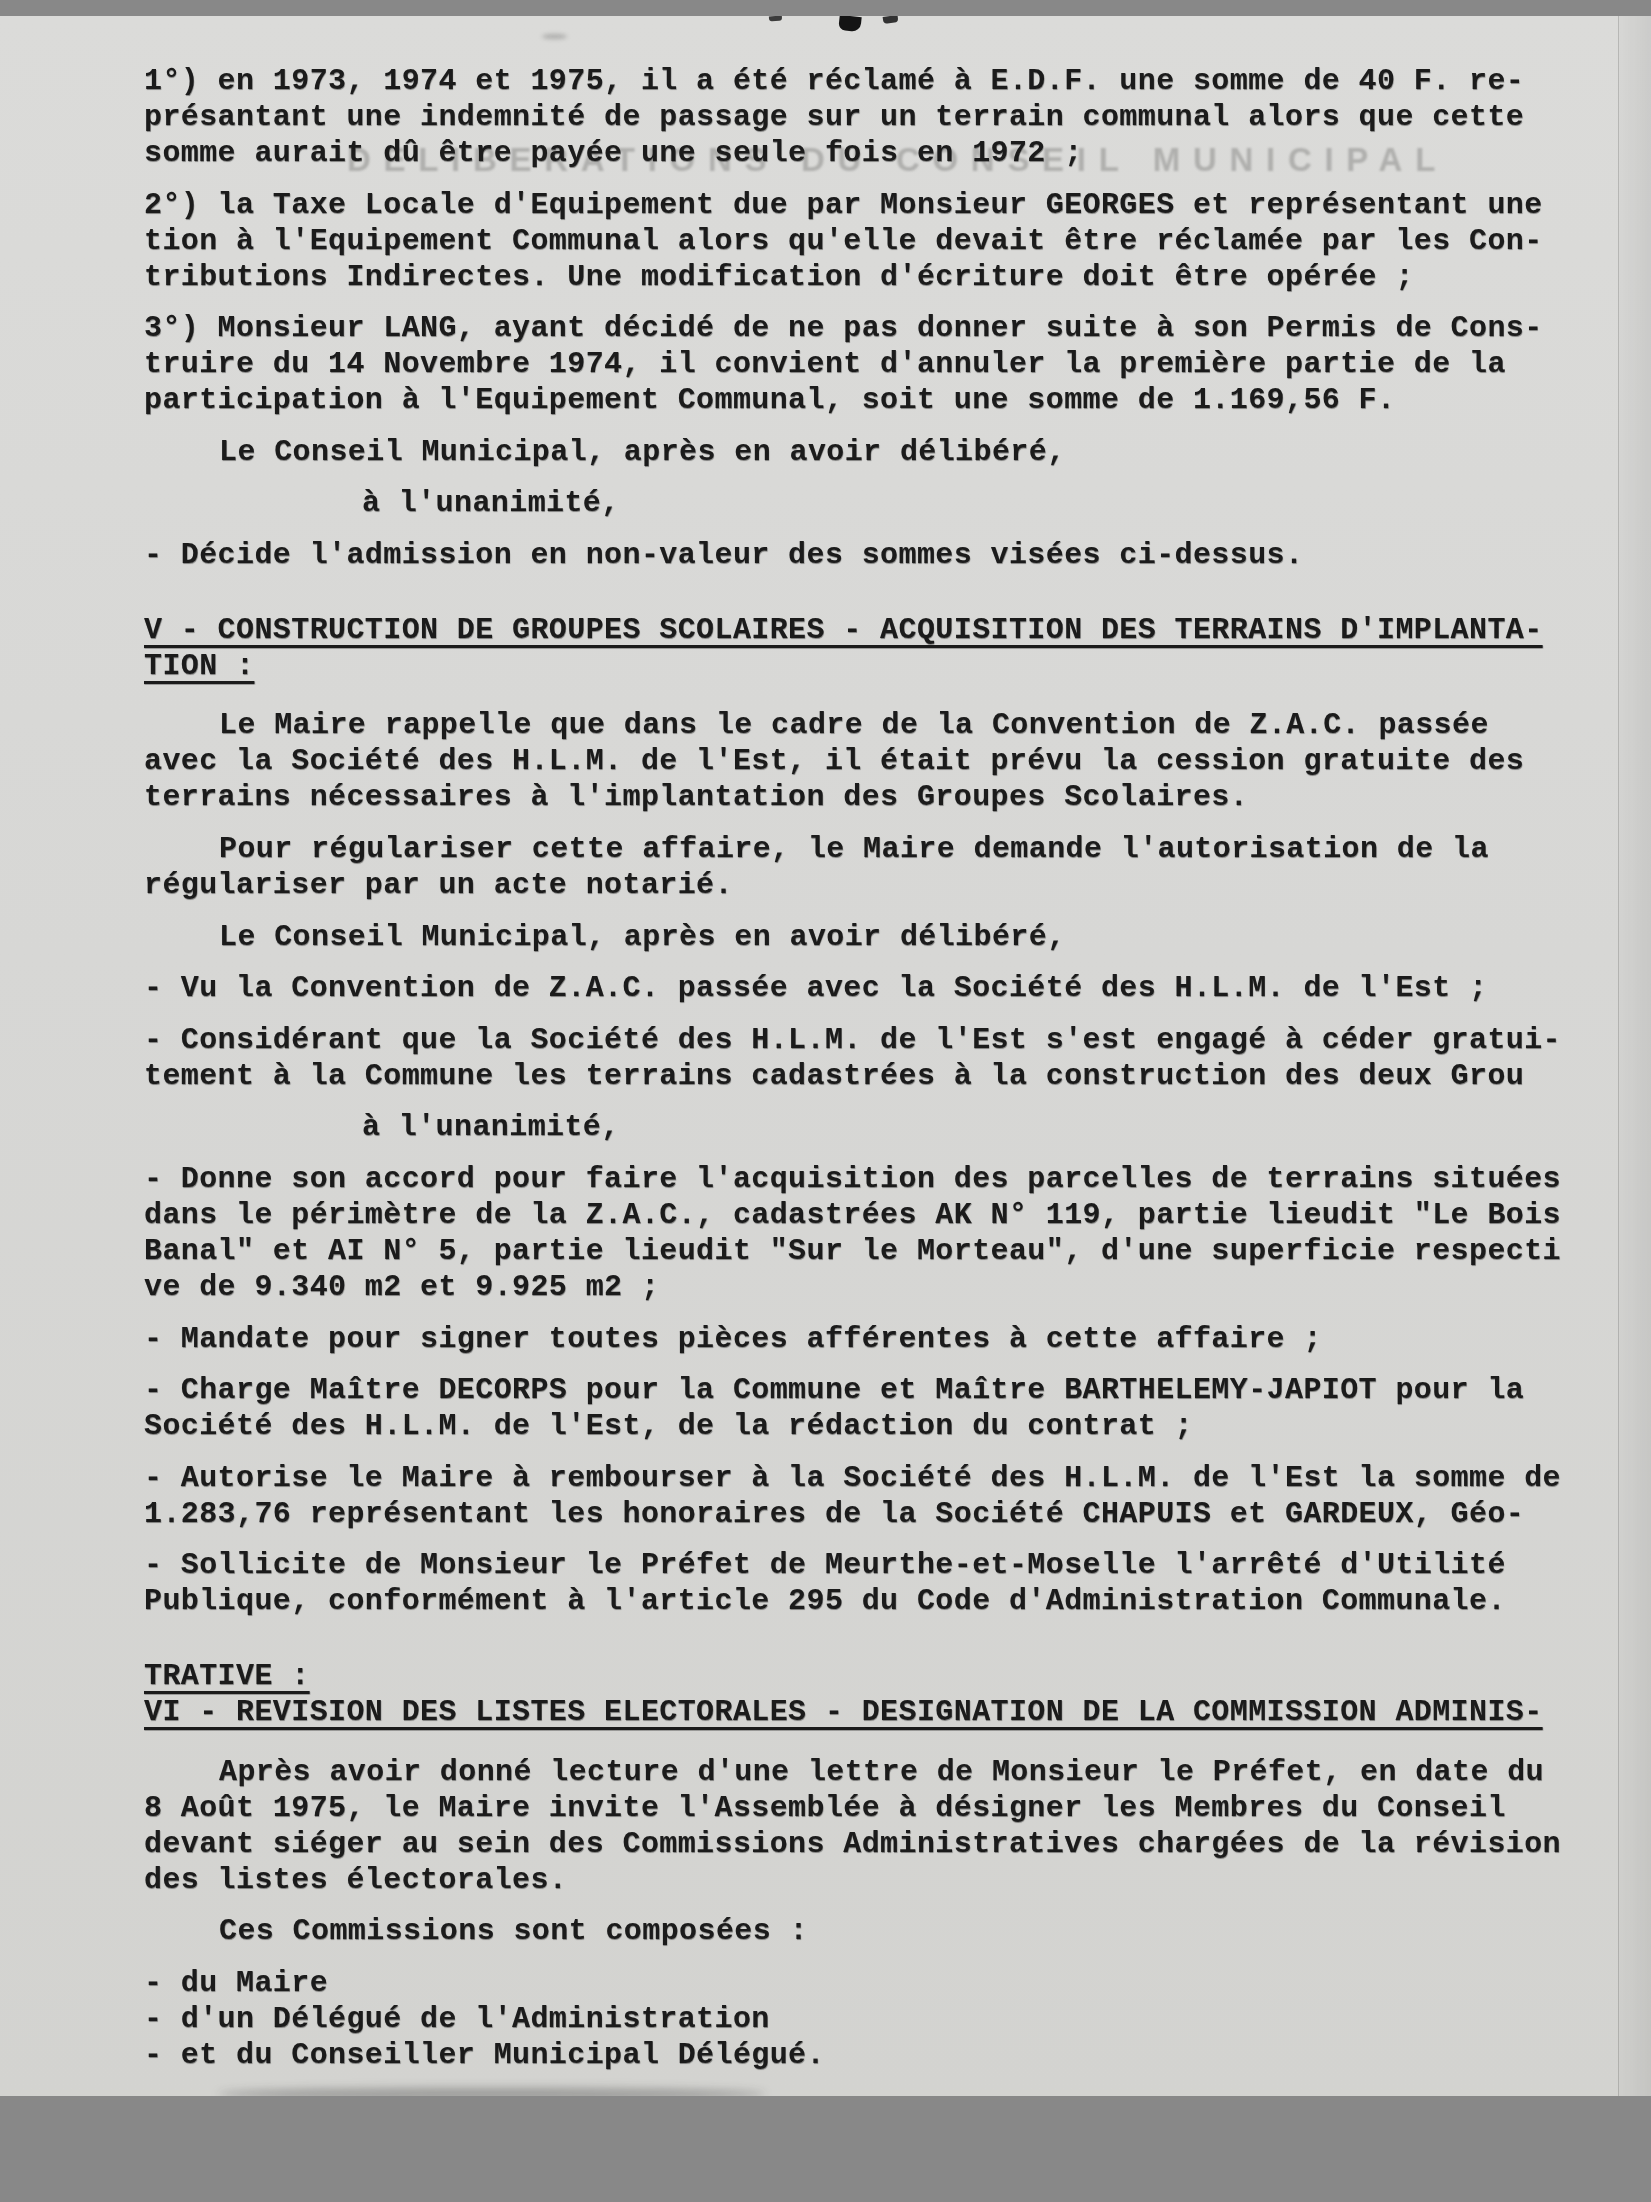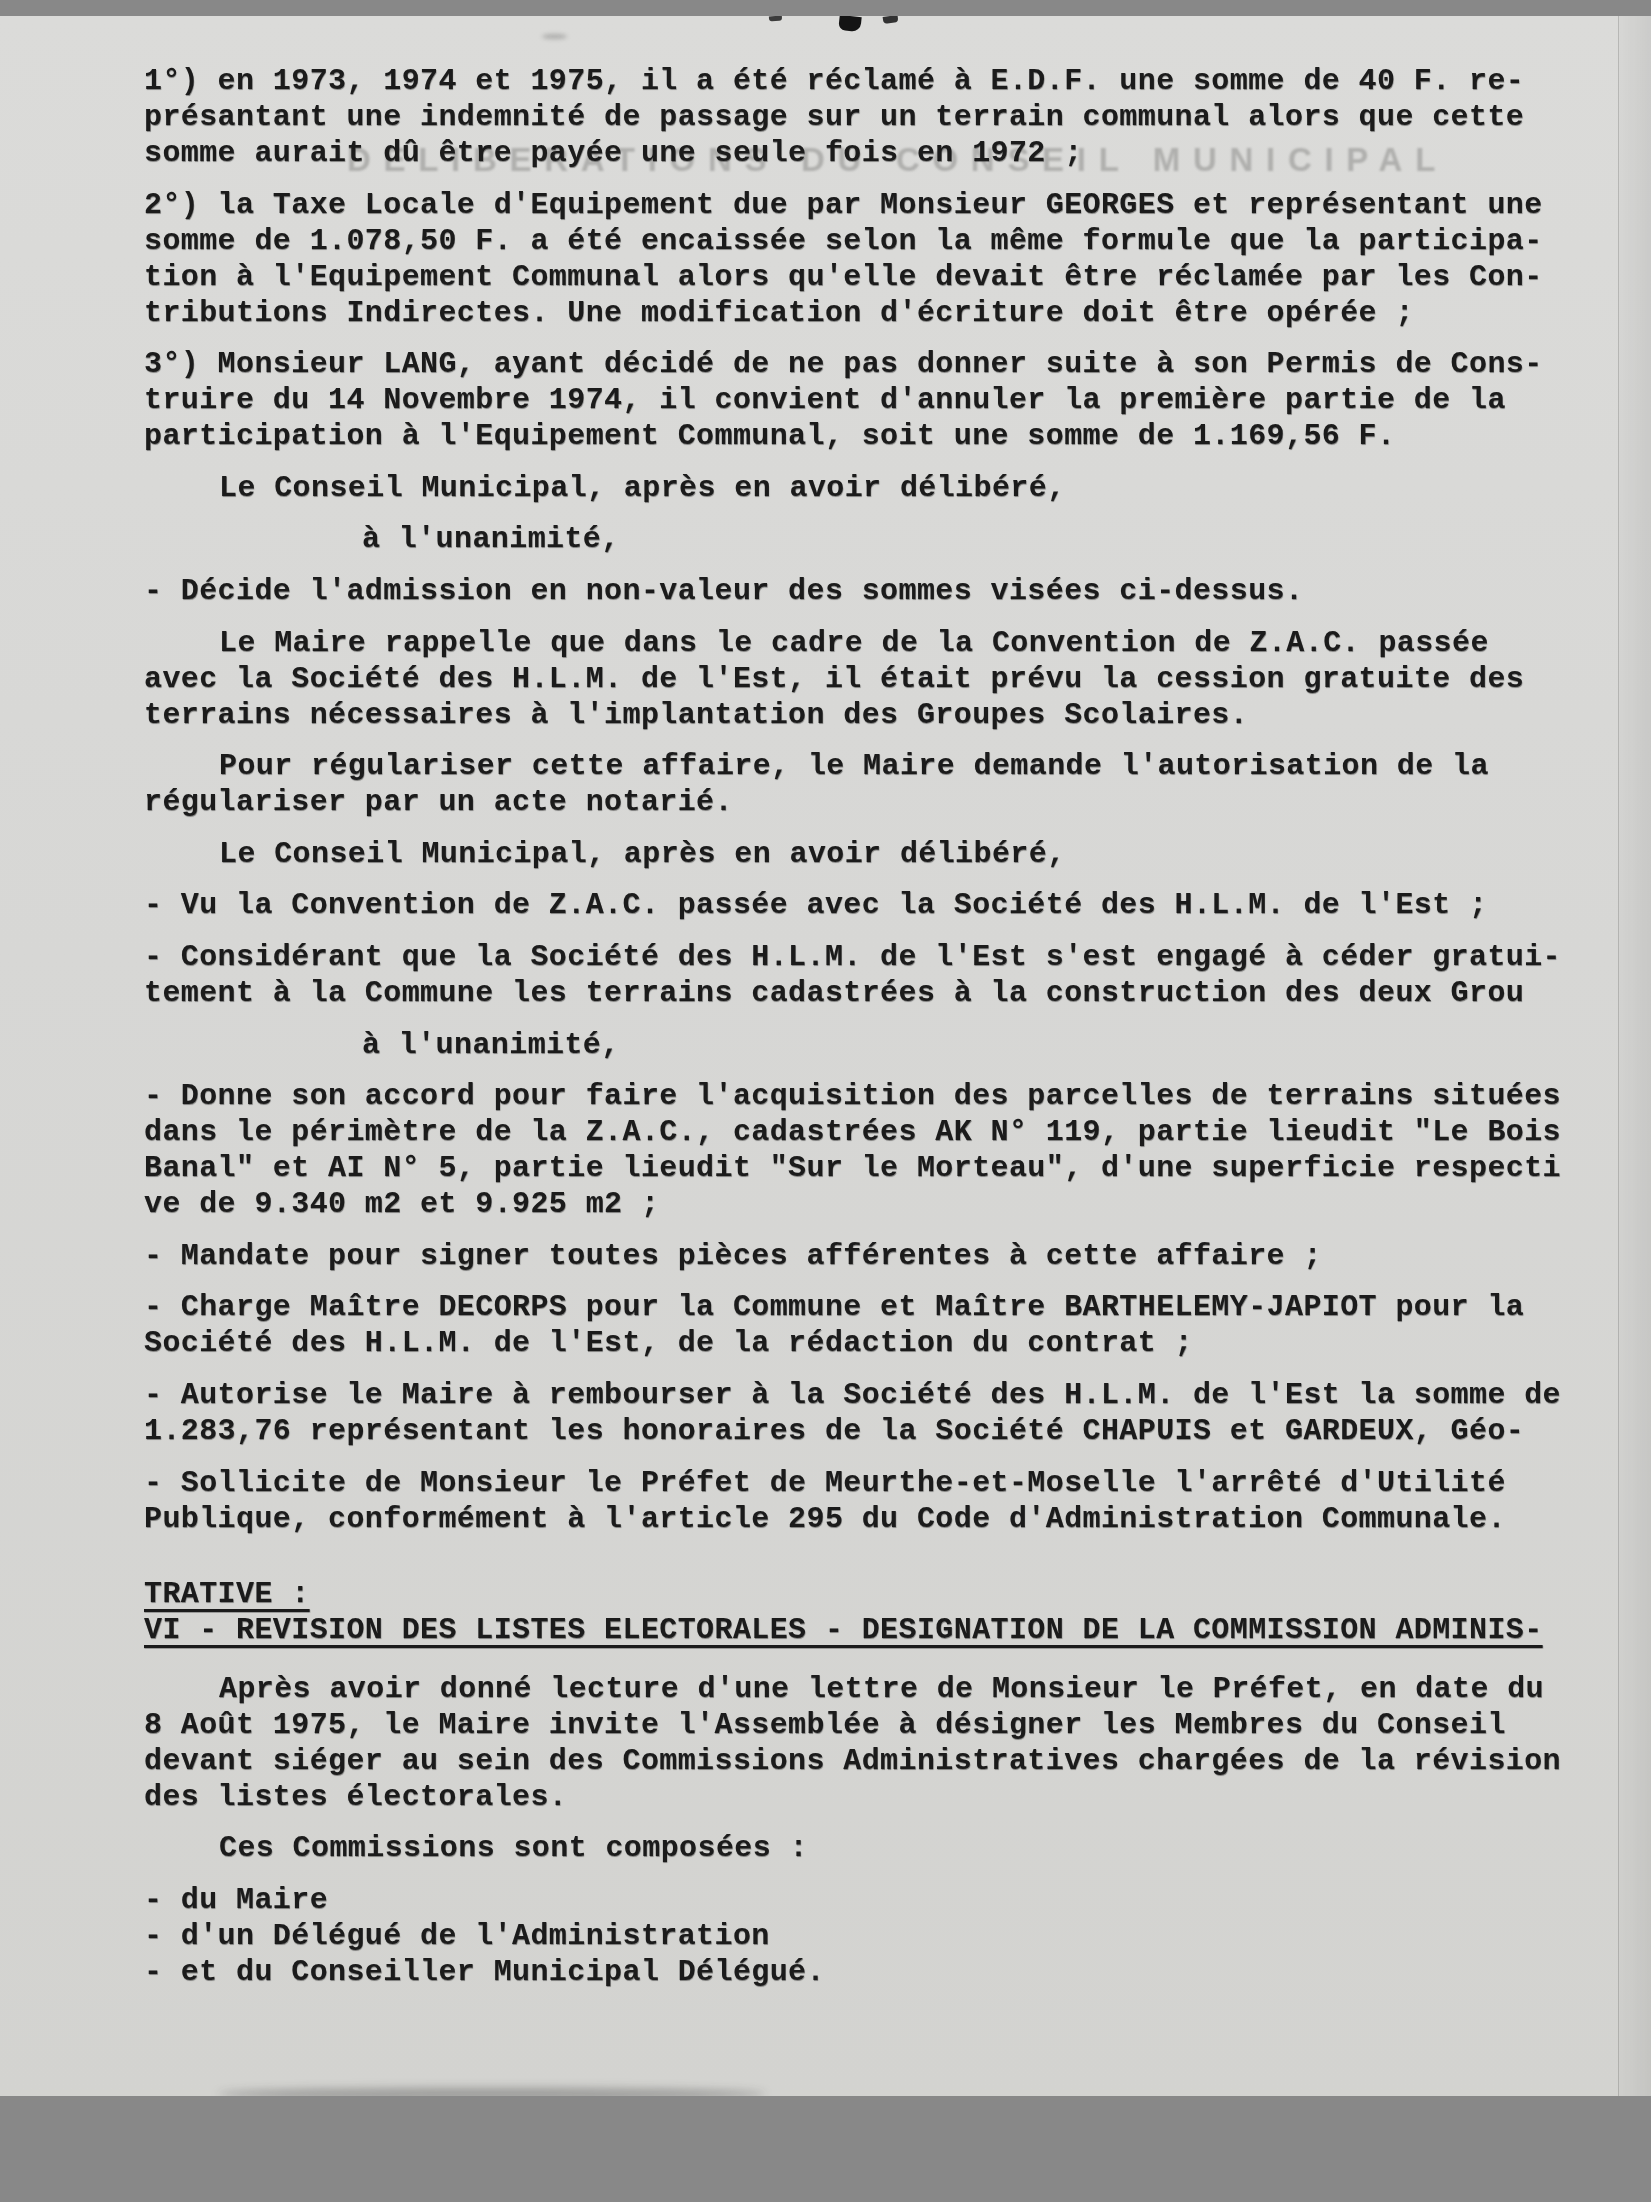--- a/index.html
+++ b/index.html
@@ -84,21 +84,20 @@
   <div class="content">
 
     <div class="blk">
       <div class="ln">1°) en 1973, 1974 et 1975, il a été réclamé à E.D.F. une somme de 40 F. re-</div>
       <div class="ln">présantant une indemnité de passage sur un terrain communal alors que cette</div>
       <div class="ln">somme aurait dû être payée une seule fois en 1972 ;</div>
     </div>
 
     <div class="blk">
       <div class="ln">2°) la Taxe Locale d'Equipement due par Monsieur GEORGES et représentant une</div>
-      <div class="ln">somme de 1.078,50 F. a été encaissée selon la même formule que la participa-</div>
       <div class="ln">tion à l'Equipement Communal alors qu'elle devait être réclamée par les Con-</div>
       <div class="ln">tributions Indirectes. Une modification d'écriture doit être opérée ;</div>
     </div>
 
     <div class="blk">
       <div class="ln">3°) Monsieur LANG, ayant décidé de ne pas donner suite à son Permis de Cons-</div>
       <div class="ln">truire du 14 Novembre 1974, il convient d'annuler la première partie de la</div>
       <div class="ln">participation à l'Equipement Communal, soit une somme de 1.169,56 F.</div>
     </div>
 
@@ -107,20 +106,24 @@
     </div>
 
     <div class="blk">
       <div class="ln i2">à l'unanimité,</div>
     </div>
 
     <div class="blk">
       <div class="ln">- Décide l'admission en non-valeur des sommes visées ci-dessus.</div>
     </div>
 
+    <div class="blk hd">
+      <div class="ln">V - CONSTRUCTION DE GROUPES SCOLAIRES - ACQUISITION DES TERRAINS D'IMPLANTA-</div>
+      <div class="ln">TION :</div>
+    </div>
 
     <div class="blk">
       <div class="ln i1">Le Maire rappelle que dans le cadre de la Convention de Z.A.C. passée</div>
       <div class="ln">avec la Société des H.L.M. de l'Est, il était prévu la cession gratuite des</div>
       <div class="ln">terrains nécessaires à l'implantation des Groupes Scolaires.</div>
     </div>
 
     <div class="blk">
       <div class="ln i1">Pour régulariser cette affaire, le Maire demande l'autorisation de la</div>
       <div class="ln">régulariser par un acte notarié.</div>

